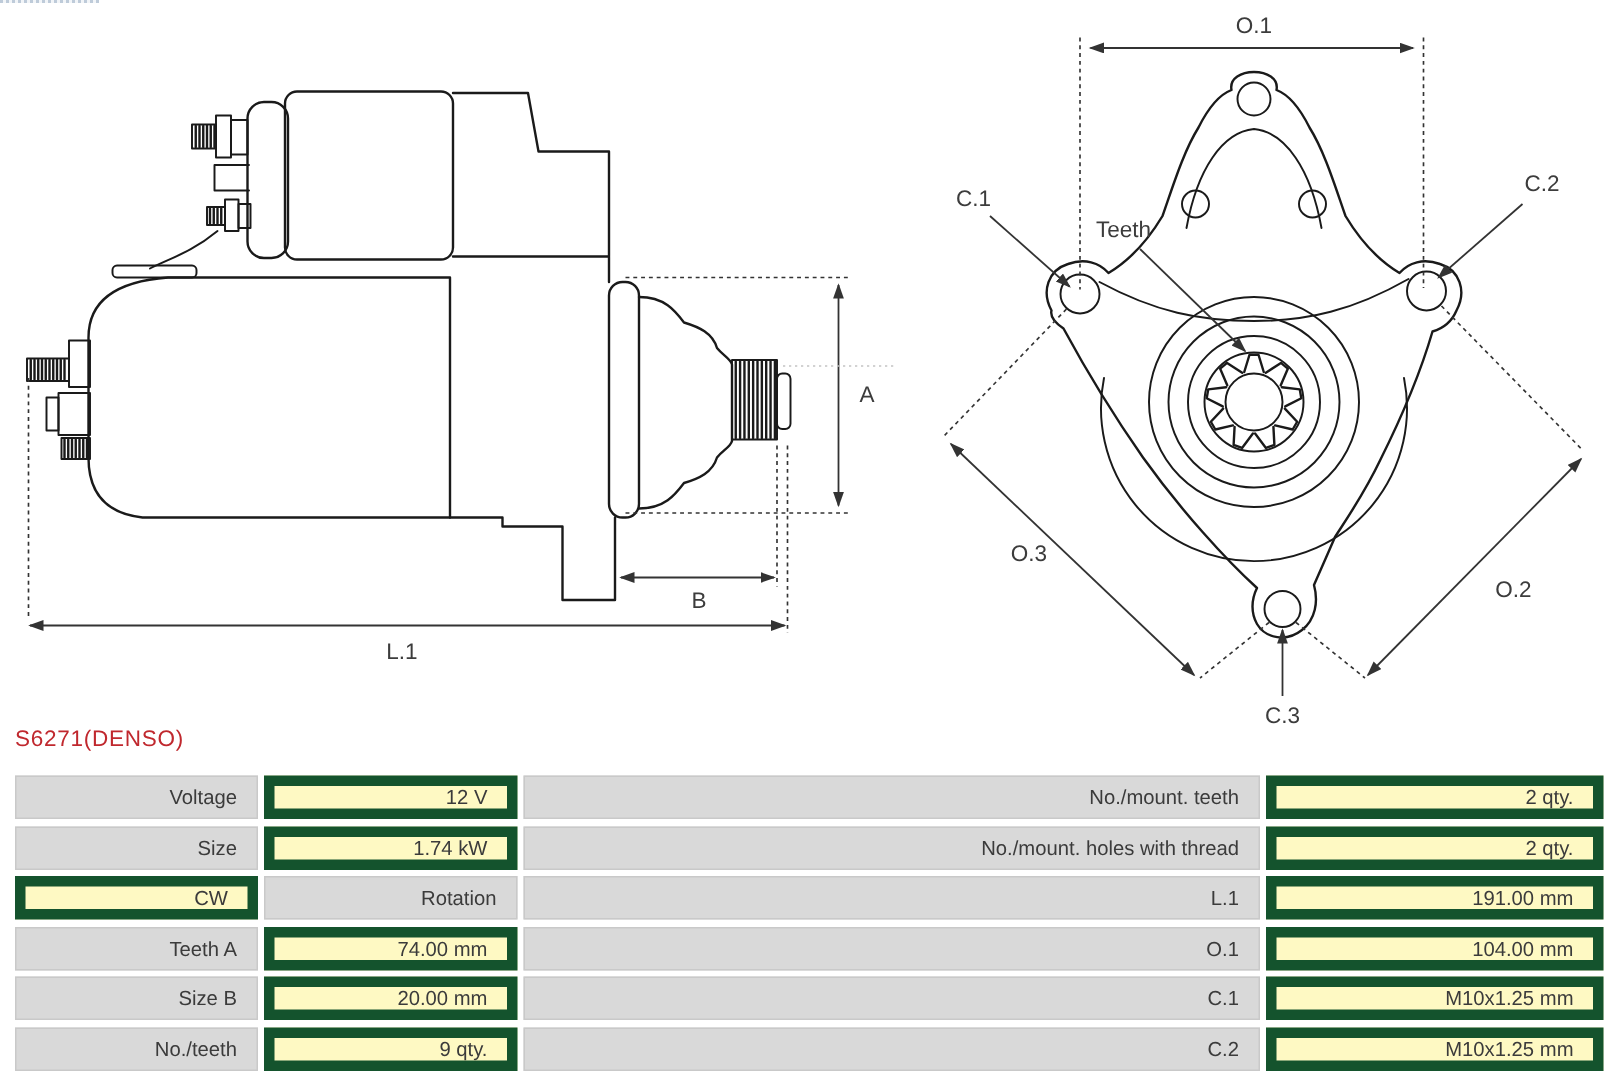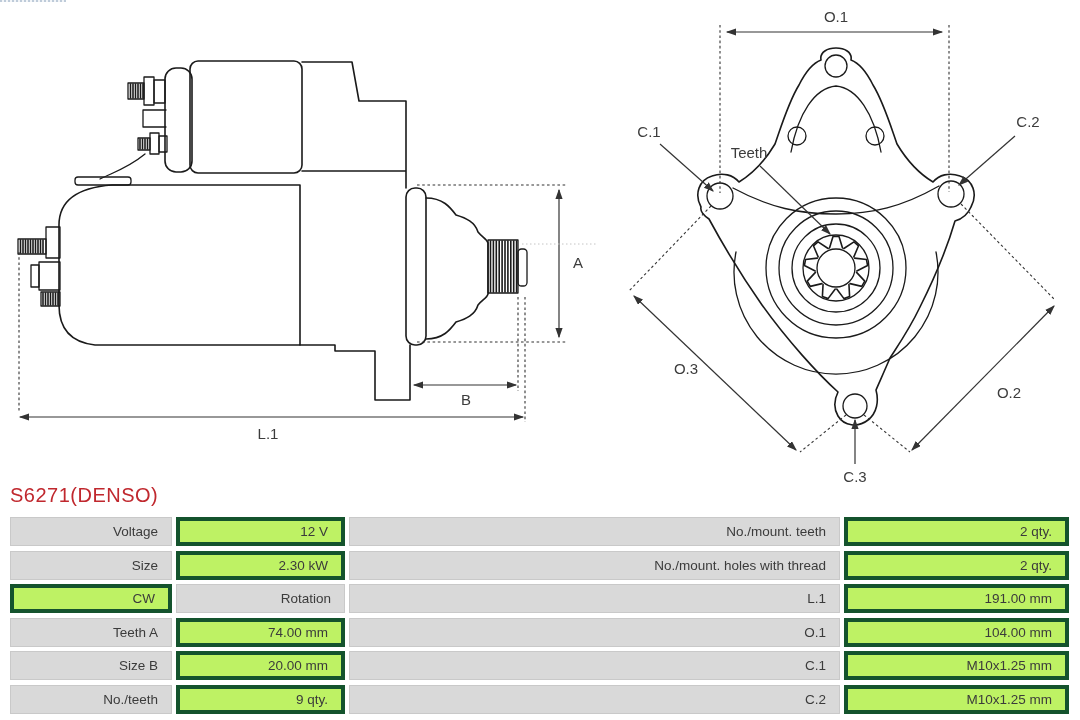--- a/index.html
+++ b/index.html
@@ -2,29 +2,29 @@
 <html><head>
 <meta charset="utf-8">
 <style>
   html,body{margin:0;padding:0;background:#ffffff;}
   .page{position:relative;width:1080px;height:720px;background:#ffffff;overflow:hidden;
         font-family:"Liberation Sans",sans-serif;}
   .top-artifact{position:absolute;left:0;top:0;width:66px;height:2px;opacity:.75;
         background:repeating-linear-gradient(90deg,#a9bacd 0 2px,#eef2f6 2px 4px);}
   .drawings{position:absolute;left:0;top:0;width:1080px;height:720px;}
   .drawings text{font-family:"Liberation Sans",sans-serif;font-size:15px;fill:#3c3c3c;}
-  .part-title{position:absolute;left:10px;top:484px;font-size:20px;letter-spacing:.5px;
+  .part-title{position:absolute;left:10px;top:484px;font-size:15px;letter-spacing:.5px;
         color:#c0282e;}
   .spec-table{position:absolute;left:10px;top:517px;display:grid;
         grid-template-columns:162px 169px 491px 225px;column-gap:4px;row-gap:4.5px;
         grid-auto-rows:29px;font-size:13.5px;color:#3b3b3b;}
   .cell{box-sizing:border-box;display:flex;align-items:center;justify-content:flex-end;
         padding:0 13px;white-space:nowrap;}
   .lbl{background:#d9d9d9;border:1px solid #c9c9c9;}
-  .val{background:#bef264;border:4px solid #14532d;}
+  .val{background:#fef9c3;border:7px solid #14532d;}
   .outline{stroke:#1a1a1a;stroke-width:1.6;fill:none;stroke-linejoin:round;stroke-linecap:round;}
   .thin{stroke-width:1.3;}
   .dim{stroke:#333333;stroke-width:1.2;fill:none;}
   .dot{stroke:#333333;stroke-width:1.1;fill:none;stroke-dasharray:2.6 2.6;}
   .faint{stroke:#c4c4c4;stroke-width:1;fill:none;stroke-dasharray:1.5 2.5;}
 </style>
 </head>
 <body>
 
 <div class="page">
@@ -190,21 +190,21 @@
 
   <div class="part-title">S6271(DENSO)</div>
 
   <div class="spec-table">
     <div class="cell lbl">Voltage</div>
     <div class="cell val">12 V</div>
     <div class="cell lbl">No./mount. teeth</div>
     <div class="cell val">2 qty.</div>
 
     <div class="cell lbl">Size</div>
-    <div class="cell val">2.30 kW</div>
+    <div class="cell val">1.74 kW</div>
     <div class="cell lbl">No./mount. holes with thread</div>
     <div class="cell val">2 qty.</div>
 
     <div class="cell val">CW</div>
     <div class="cell lbl">Rotation</div>
     <div class="cell lbl">L.1</div>
     <div class="cell val">191.00 mm</div>
 
     <div class="cell lbl">Teeth A</div>
     <div class="cell val">74.00 mm</div>

